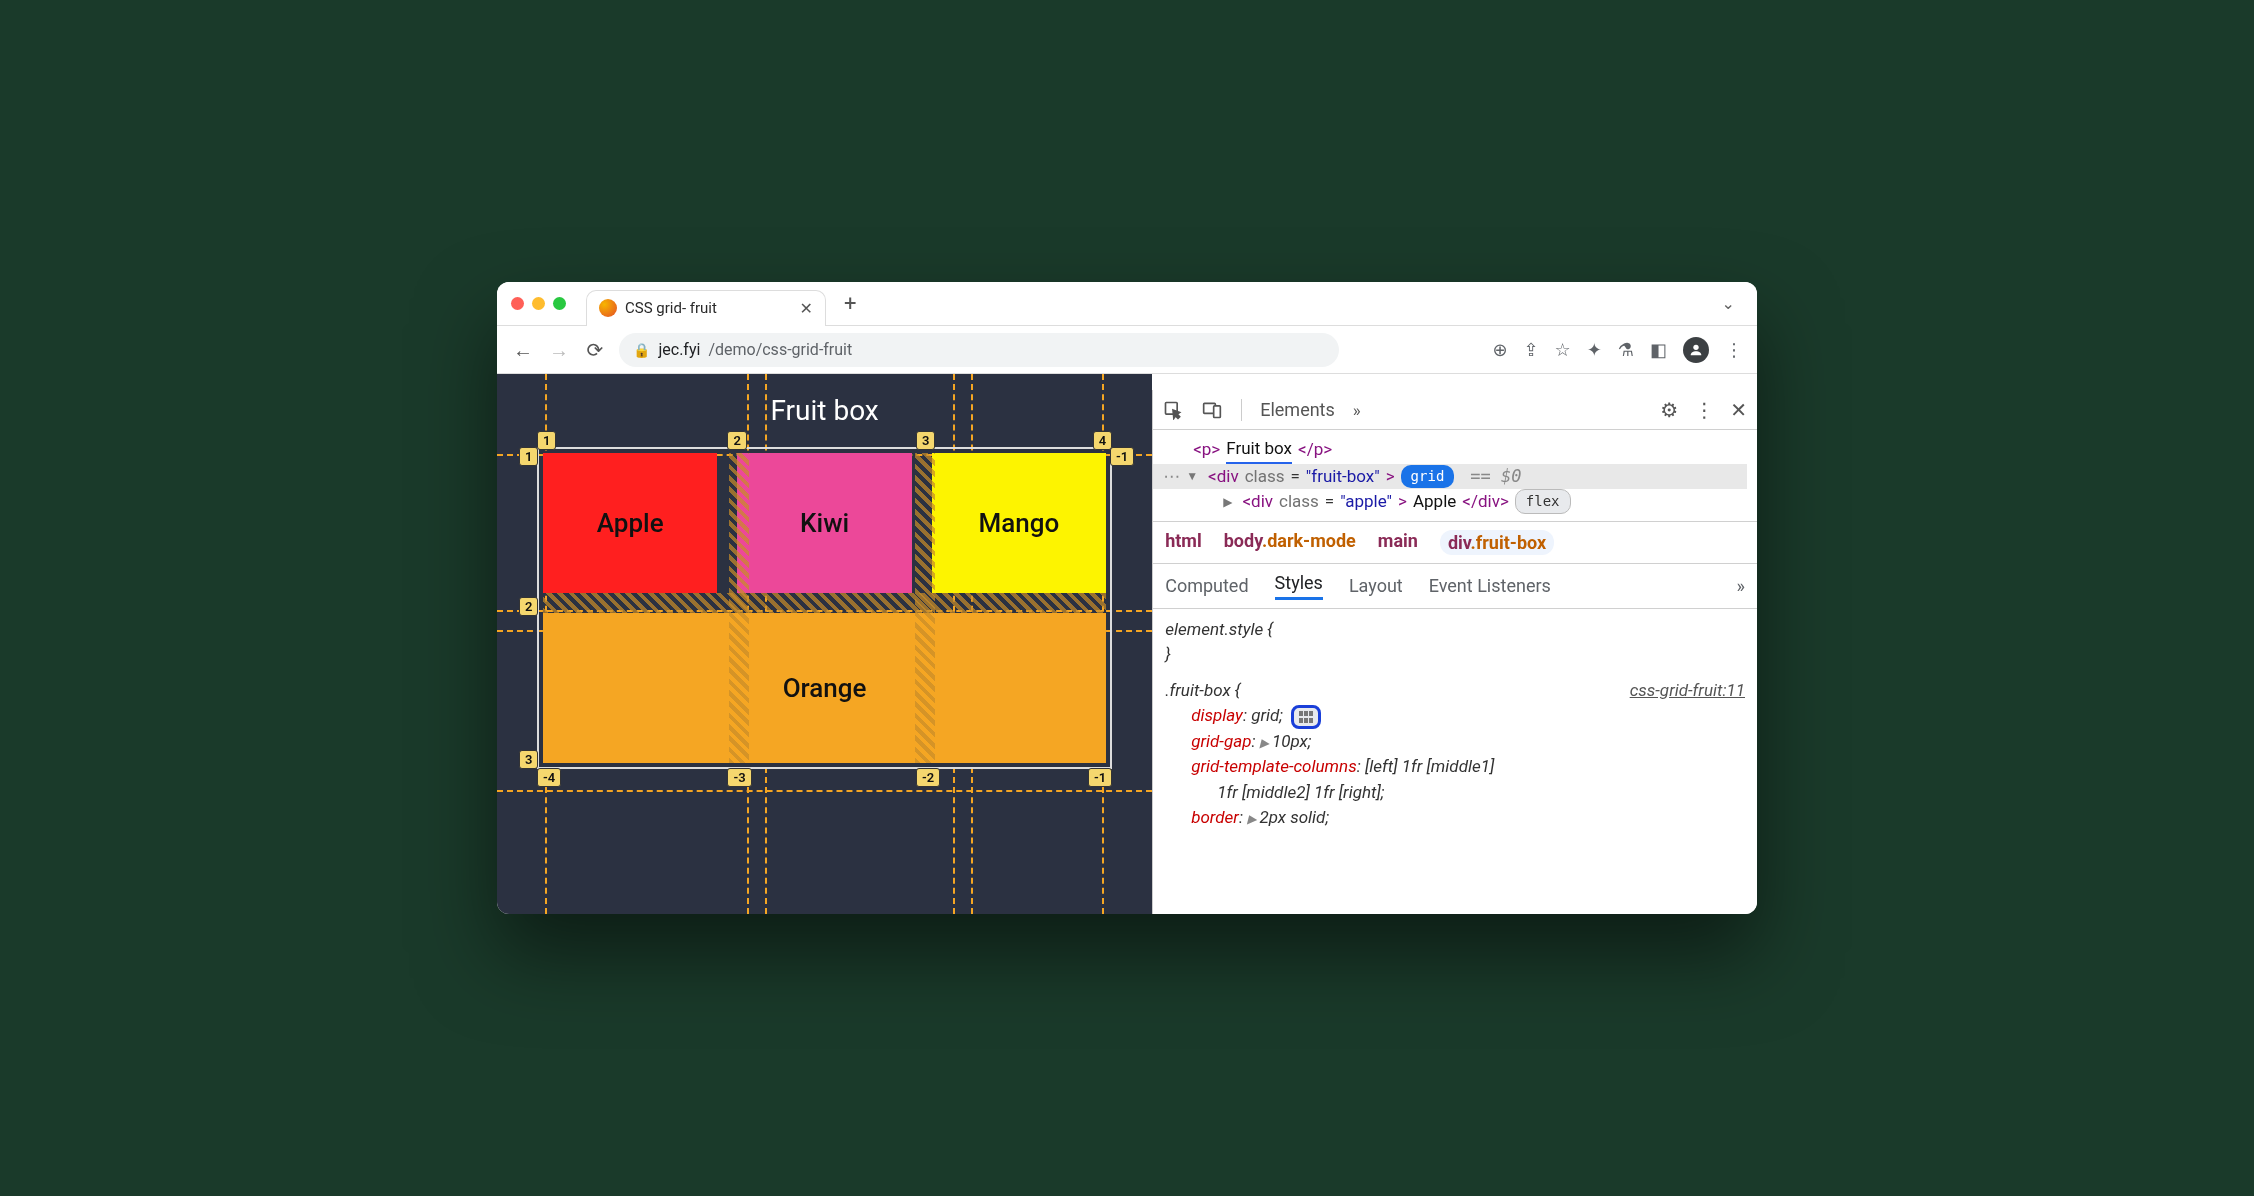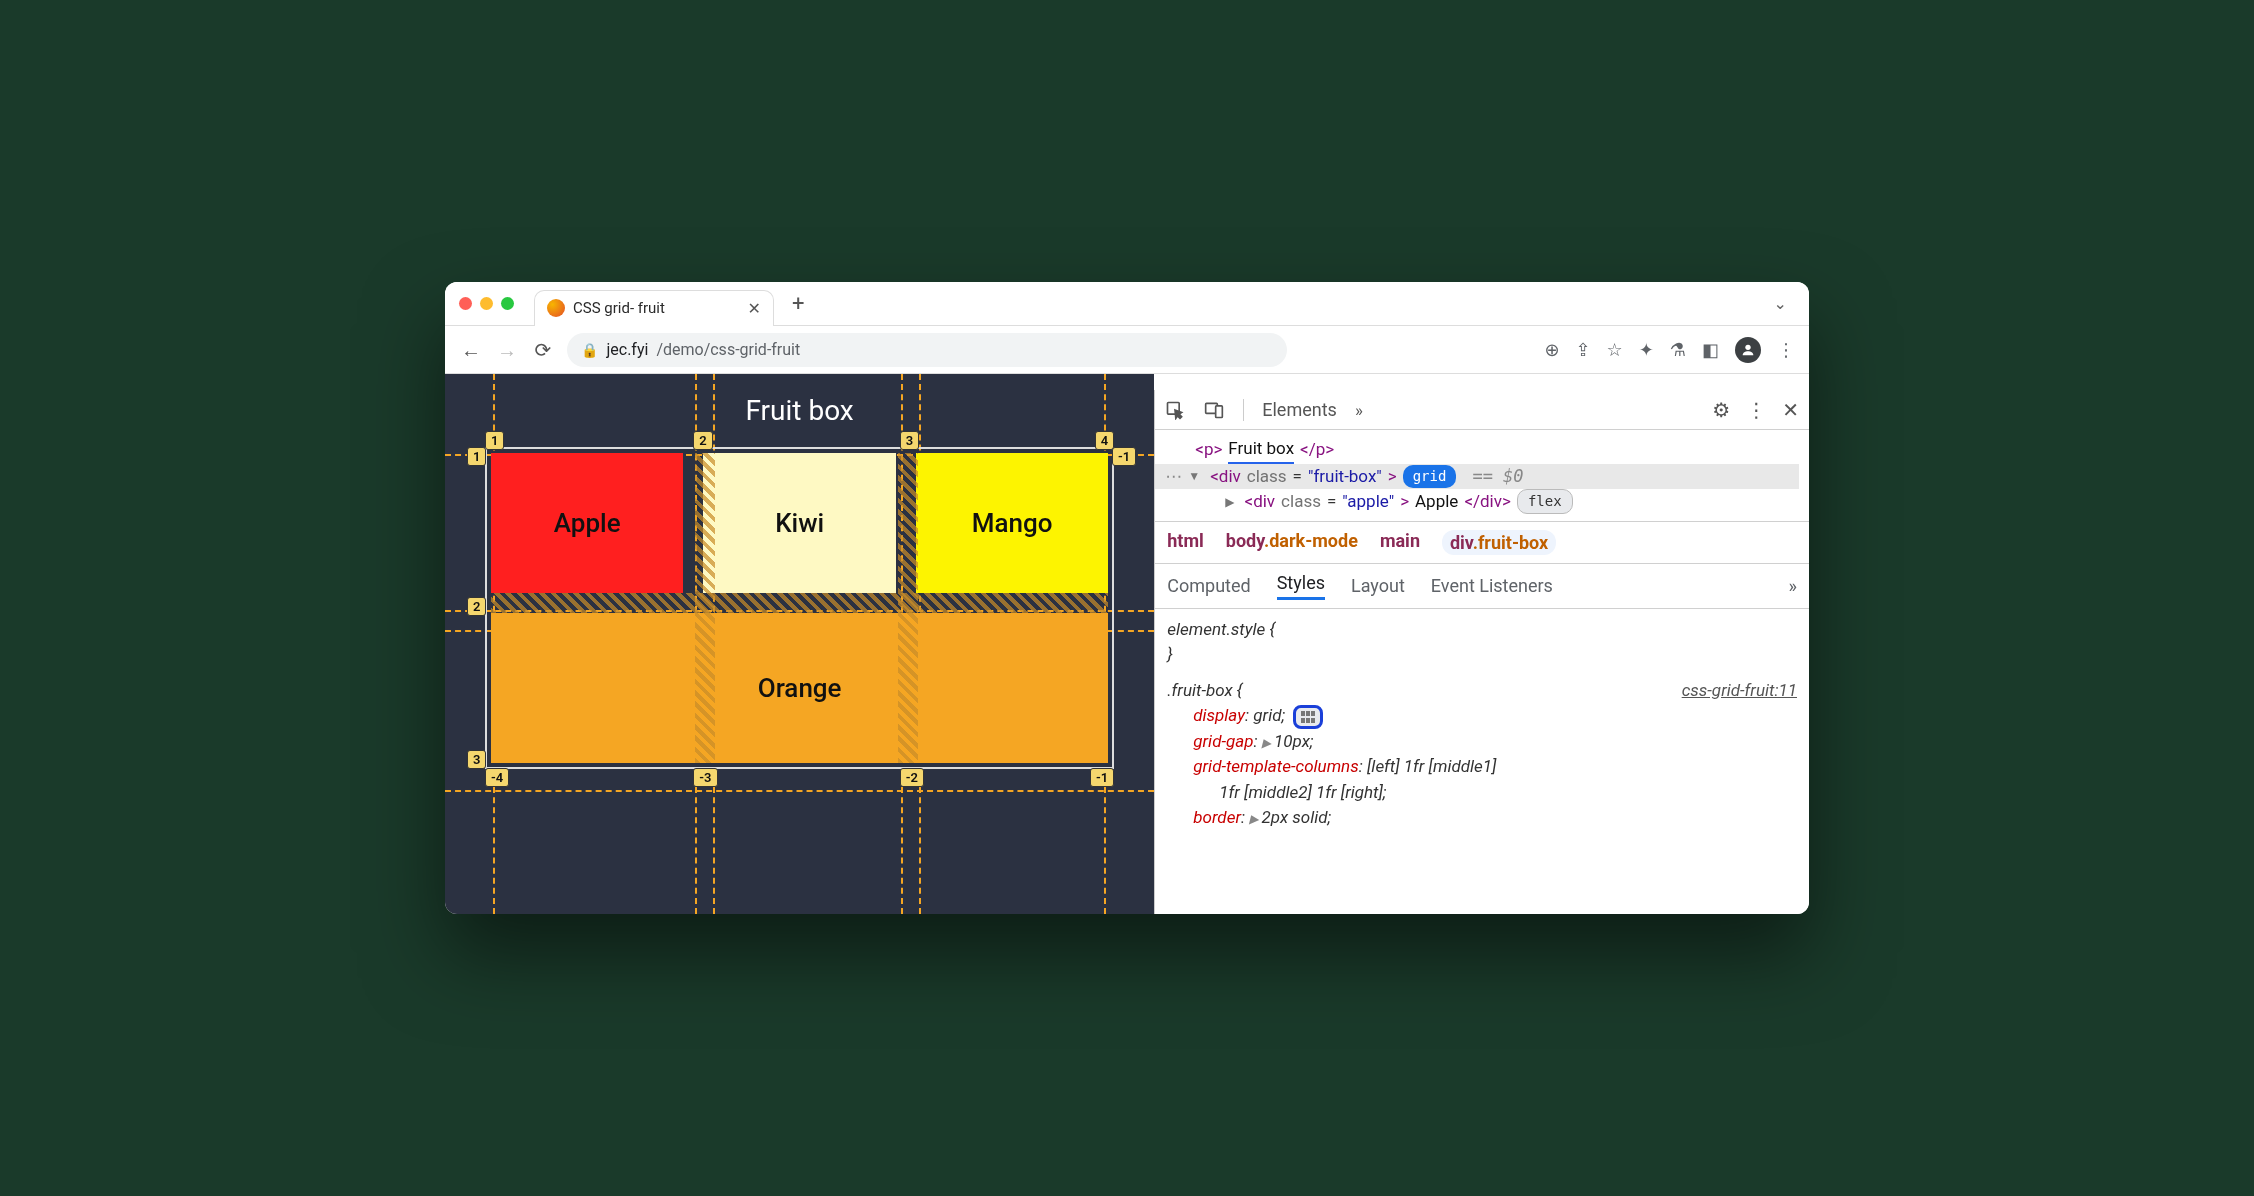--- a/index.html
+++ b/index.html
@@ -1,17 +1,17 @@
 <!DOCTYPE html>
 <html><head>
 <meta charset="utf-8">
 <style>
   * { box-sizing: border-box; margin: 0; padding: 0; font-family: -apple-system, BlinkMacSystemFont, "Segoe UI", Roboto, sans-serif; }
   body { background: #1a3a2a; display: flex; align-items: center; justify-content: center; min-height: 100vh; padding: 40px; }
-  .window { width: 1364px; background: #fff; border-radius: 12px; overflow: hidden; box-shadow: 0 40px 80px rgba(0,0,0,0.5); }
+  .window { width: 1260px; background: #fff; border-radius: 12px; overflow: hidden; box-shadow: 0 40px 80px rgba(0,0,0,0.5); }
   
   
   .titlebar { display: flex; align-items: center; height: 44px; background: #fff; border-bottom: 1px solid #ddd; padding: 0 14px; gap: 8px; }
   .traffic { display: flex; gap: 8px; margin-right: 12px; }
   .traffic span { width: 13px; height: 13px; border-radius: 50%; }
   .traffic .r { background: #ff5f57; }
   .traffic .y { background: #febc2e; }
   .traffic .g { background: #28c840; }
   .tab { display: flex; align-items: center; gap: 8px; background: #fff; border: 1px solid #ddd; border-bottom: none; border-radius: 10px 10px 0 0; padding: 6px 12px; height: 36px; margin-top: 8px; min-width: 240px; }
   .tab .favicon { width: 18px; height: 18px; border-radius: 50%; background: radial-gradient(circle at 30% 30%, #f7b500, #e44d26); }
@@ -34,21 +34,21 @@
   
   .content { display: flex; height: 540px; }
   .page { flex: 0 0 52%; background: #2b3141; color: #fff; position: relative; padding: 20px 40px; overflow: hidden; }
   .page h2 { font-size: 28px; font-weight: 400; text-align: center; margin-bottom: 20px; }
   
   
   .gridwrap { position: relative; border: 2px solid #ddd; padding: 4px; }
   .fruit-box { display: grid; grid-template-columns: 1fr 1fr 1fr; grid-gap: 20px; position: relative; }
   .fruit { display: flex; align-items: center; justify-content: center; font-size: 26px; font-weight: 500; color: #111; height: 140px; }
   .apple { background: #ff1f1f; }
-  .kiwi { background: #fef9c3; }
+  .kiwi { background: #ec4899; }
   .mango { background: #fdf400; }
   .orange { background: #f5a623; grid-column: 1 / -1; height: 150px; }
   
   
   .hatch { position: absolute; background: repeating-linear-gradient(45deg, rgba(200,140,40,0.7) 0 4px, transparent 4px 8px); pointer-events: none; }
   .hv1 { top:0; bottom:0; left:33%; width:20px; }
   .hv2 { top:0; bottom:0; left:66%; width:20px; }
   .hh1 { left:0; right:0; top:140px; height:20px; }
   
   

